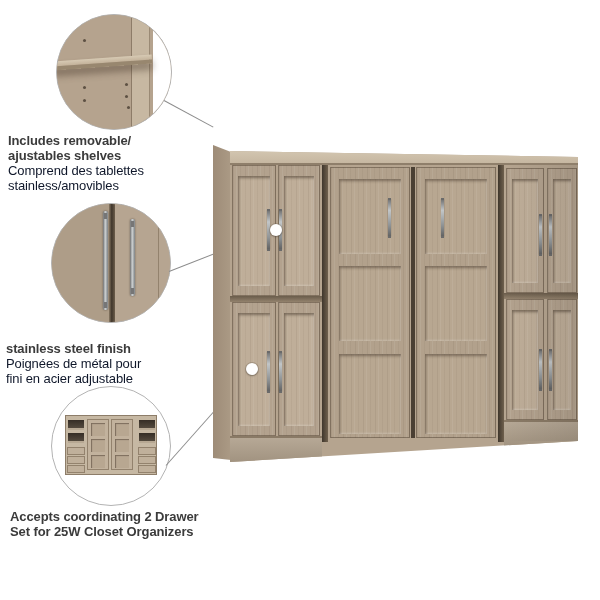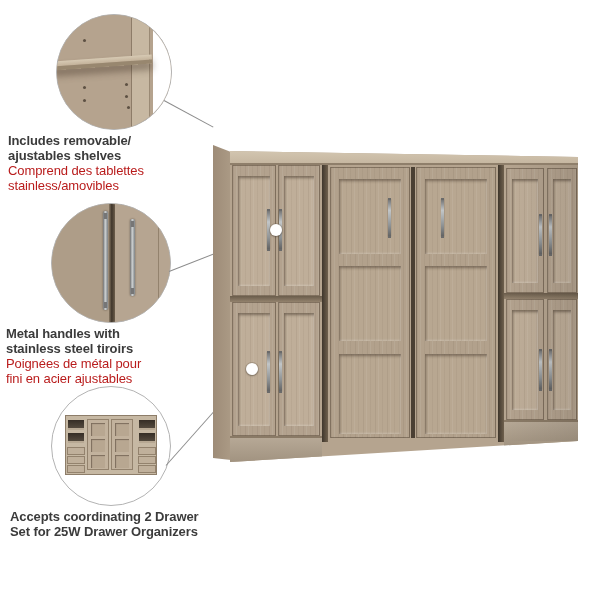--- a/index.html
+++ b/index.html
@@ -49,21 +49,21 @@
   .t-tower { position:absolute; top:2px; width:20px; height:54px; }
   .t-cubby { position:absolute; left:2px; width:16px; height:10px; background:linear-gradient(180deg,#352d25,#544a3e); border-bottom:2px solid #b7a893; }
   .t-drawer { position:absolute; left:1px; width:18px; height:8px; background:#c0b09b; border:1px solid #93826d; }
   .t-bed { position:absolute; left:21px; top:2px; width:48px; height:54px; }
   .t-bedpanel { position:absolute; top:1px; width:22px; height:51px; border:1px solid #93826d; background:#c2b29d; }
   .t-bsec { position:absolute; left:3px; width:14px; height:13px; background:#b8a791; box-shadow:inset 1px 1px 1px rgba(66,52,40,0.5); }
 
   
   .callout-text { position:absolute; text-align:left; font-size:13px; line-height:15px; letter-spacing:-0.1px; }
   .ct-en { color:#3b3b3b; font-weight:bold; }
-  .ct-fr { color:#b91c1c; font-weight:normal; }
+  .ct-fr { color:#0f172a; font-weight:normal; }
   #t1 { left:8px;  top:133px; width:210px; }
   #t2 { left:6px;  top:326px; width:210px; }
   #t3 { left:10px; top:509px; width:220px; }
 
   
   .lead { position:absolute; height:1px; background:#8c8c8c; transform-origin:0 50%; }
   #leadA { left:169px; top:271px; width:115px; transform:rotate(-21.4deg); }
   #leadB { left:166px; top:465px; width:130px; transform:rotate(-48.4deg); }
   #leadC { left:164px; top:100px; width:56px;  transform:rotate(28.4deg); }
   .dot { position:absolute; width:12px; height:12px; border-radius:50%; background:#ffffff;
@@ -172,26 +172,26 @@
   <div class="callout-circle" id="c2">
     <div class="c2-doorL grainV"></div>
     <div class="c2-gap"></div>
     <div class="c2-doorR grainV"></div>
     <div class="c2-edgeR"></div>
     <div class="bar-handle c2-h1"></div>
     <div class="bar-handle c2-h2"></div>
   </div>
   <div class="callout-text" id="t2">
     <div class="ct-en">
-      <span>Metal handles with</span><br>
-      <span>stainless steel tiroirs</span>
+      <br>
+      <span>stainless steel finish</span>
     </div>
     <div class="ct-fr">
       <span>Poignées de métal pour</span><br>
-      <span>fini en acier ajustables</span>
+      <span>fini en acier adjustable</span>
     </div>
   </div>
 
   <div class="callout-circle" id="c3">
     <div class="thumb grainV">
       <div class="t-tower" style="left:0;">
         <div class="t-cubby" style="top:2px;"></div>
         <div class="t-cubby" style="top:15px;"></div>
         <div class="t-drawer" style="top:29px;"></div>
         <div class="t-drawer" style="top:38px;"></div>
@@ -214,21 +214,21 @@
         <div class="t-cubby" style="top:15px;"></div>
         <div class="t-drawer" style="top:29px;"></div>
         <div class="t-drawer" style="top:38px;"></div>
         <div class="t-drawer" style="top:47px;"></div>
       </div>
     </div>
   </div>
   <div class="callout-text" id="t3">
     <div class="ct-en">
       <span>Accepts coordinating 2 Drawer</span><br>
-      <span>Set for 25W Drawer Organizers</span>
+      <span>Set for 25W Closet Organizers</span>
     </div>
   </div>
 
   <div class="lead" id="leadC"></div>
   <div class="lead" id="leadA"></div>
   <div class="lead" id="leadB"></div>
 
   <div class="product">
     <div class="side-panel grainV"></div>
     <div class="front">

